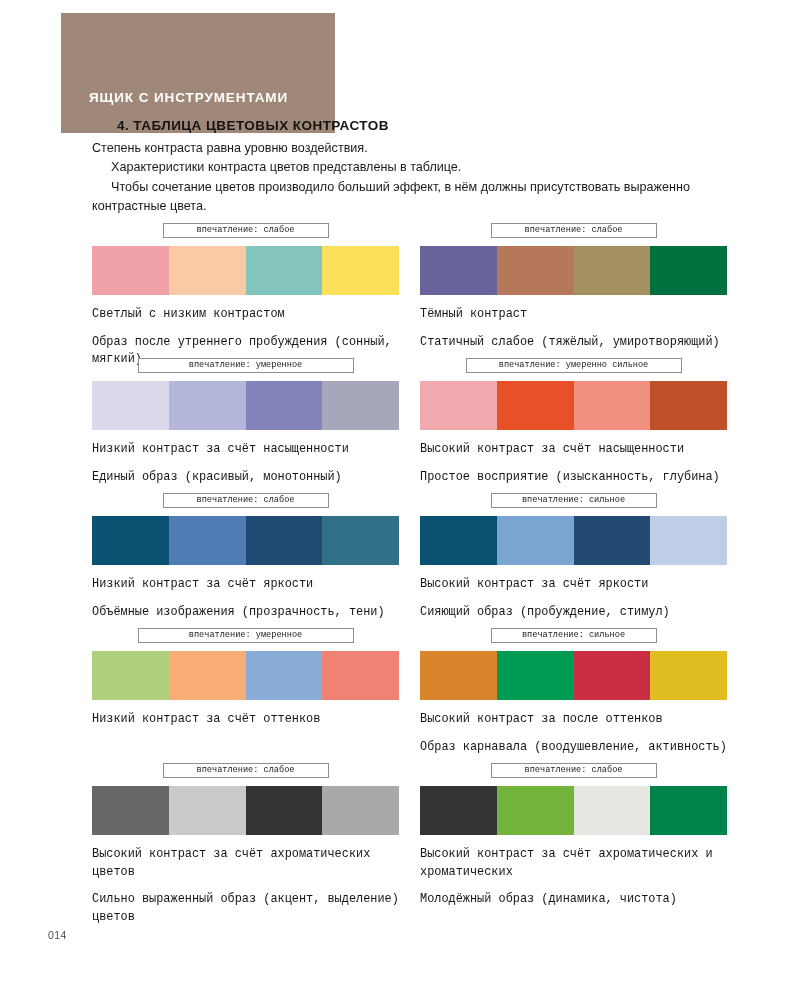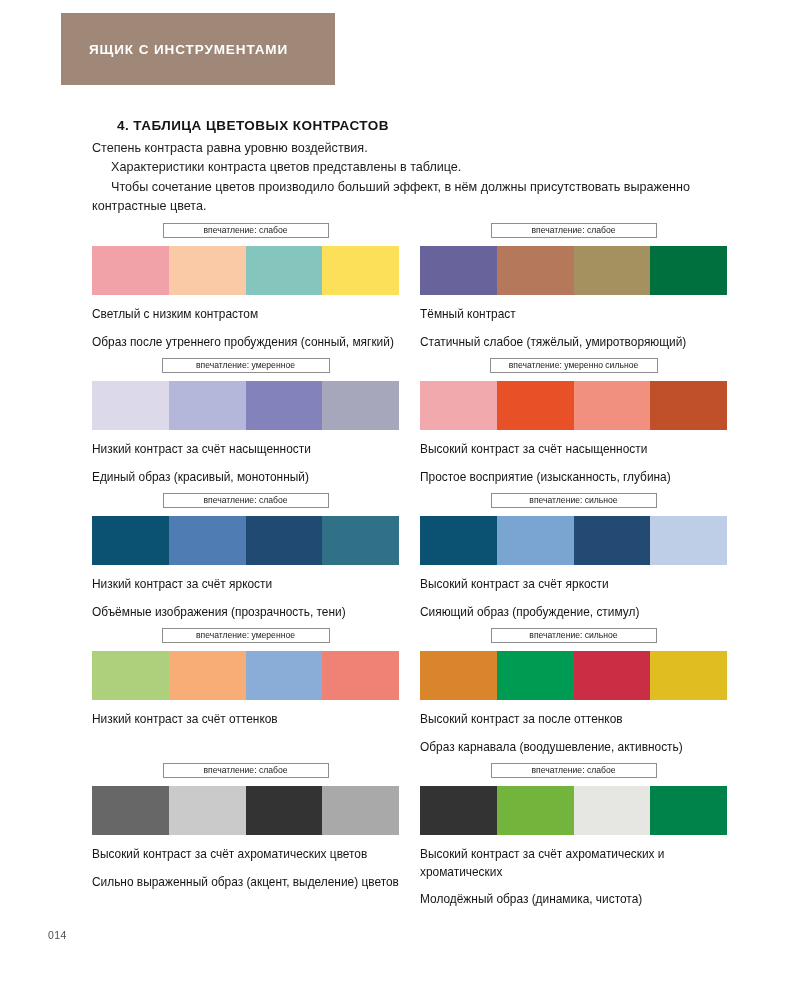--- a/index.html
+++ b/index.html
@@ -19,21 +19,21 @@
     height: 1000px;
     background: #ffffff;
   }
 
   
   .banner {
     position: absolute;
     left: 61px;
     top: 13px;
     width: 274px;
-    height: 72px;
+    height: 120px;
     background: #a08878;
   }
   .banner-label {
     position: absolute;
     left: 28px;
     bottom: 28px;
     color: #ffffff;
     font-size: 13.5px;
     font-weight: bold;
     letter-spacing: 0.9px;
@@ -67,20 +67,21 @@
   }
   .intro p { margin: 0; }
   .intro p.indent { text-indent: 19px; }
 
   
   .grid {
     position: absolute;
     left: 0;
     top: 223px;
     width: 796px;
+    font-family: Liberation Mono, monospace;
   }
   .grid-row {
     position: relative;
     width: 796px;
     height: 135px;
   }
   .grid-row.last { height: 150px; }
 
   .cell {
     position: absolute;
@@ -95,21 +96,21 @@
     position: relative;
     height: 15px;
     margin: 0 auto 8px auto;
     border: 1px solid #8e8e8e;
     background: #ffffff;
     display: flex;
     align-items: center;
     justify-content: center;
     width: 166px;
   }
-  .impression.wide { width: 168px; }
+  .impression.wide { width: 216px; }
   .impression-text {
     font-size: 8.6px;
     color: #222222;
     line-height: 1;
     white-space: nowrap;
   }
 
   
   .strip {
     display: flex;

